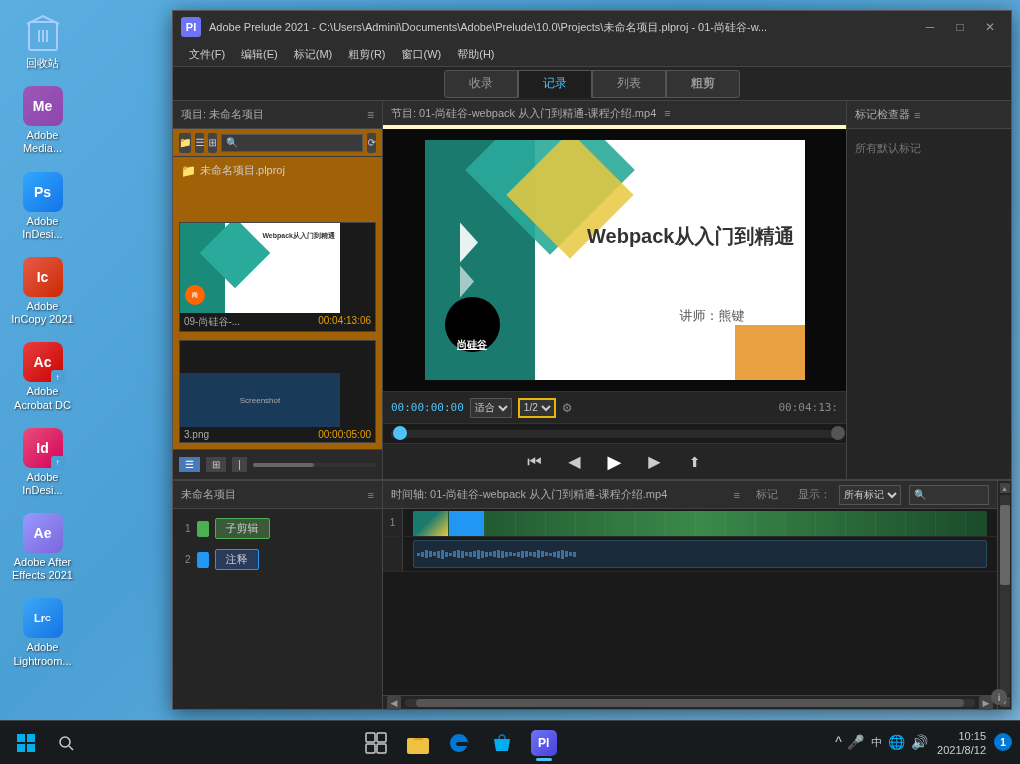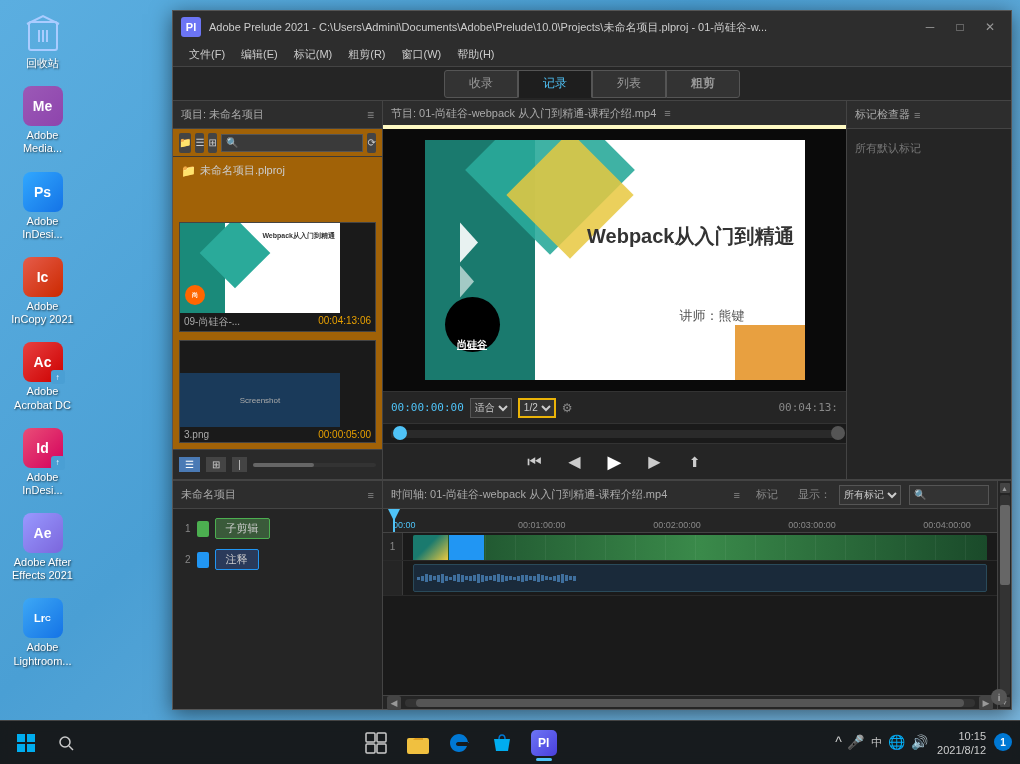--- a/index.html
+++ b/index.html
@@ -389,31 +389,20 @@
           <span class="timeline-title">时间轴: 01-尚硅谷-webpack 从入门到精通-课程介绍.mp4</span>
           <span style="color:#888;font-size:11px;">≡</span>
           <span style="color:#888;font-size:11px;margin-left:8px;">标记</span>
           <span style="color:#888;font-size:11px;margin-left:12px;">显示：</span>
           <select class="display-select">
             <option>所有标记</option>
           </select>
           <input class="timeline-search" type="text" placeholder="🔍" style="">
         </div>
 
-        <div class="timeline-ruler">
-          <div style="position:absolute;left:10px;bottom:2px;font-size:9px;color:#4fc3f7;">00:00</div>
-          <div style="position:absolute;left:22%;bottom:2px;font-size:9px;color:#888;">00:01:00:00</div>
-          <div style="position:absolute;left:44%;bottom:2px;font-size:9px;color:#888;">00:02:00:00</div>
-          <div style="position:absolute;left:66%;bottom:2px;font-size:9px;color:#888;">00:03:00:00</div>
-          <div style="position:absolute;left:88%;bottom:2px;font-size:9px;color:#888;">00:04:00:00</div>
-
-          <div style="position:absolute;left:10px;top:0;width:2px;height:100%;background:#4fc3f7;z-index:5;">
-            <div style="position:absolute;top:0;left:-5px;width:12px;height:12px;background:#4fc3f7;clip-path:polygon(50% 100%, 0 0, 100% 0);"></div>
-          </div>
-        </div>
 
         <div class="timeline-tracks">
 
           <div class="track-row">
             <div class="track-number">1</div>
             <div class="track-content">
 
               <div style="position:absolute;left:10px;right:10px;top:2px;height:50px;background:linear-gradient(90deg,#1a4a2a,#2a6a3a,#3a8a4a,#2a6a3a,#1a4a2a);border-radius:2px;overflow:hidden;display:flex;align-items:stretch;gap:1px;">
 
                 <div style="width:35px;flex-shrink:0;background:white;display:flex;align-items:center;justify-content:center;overflow:hidden;">

